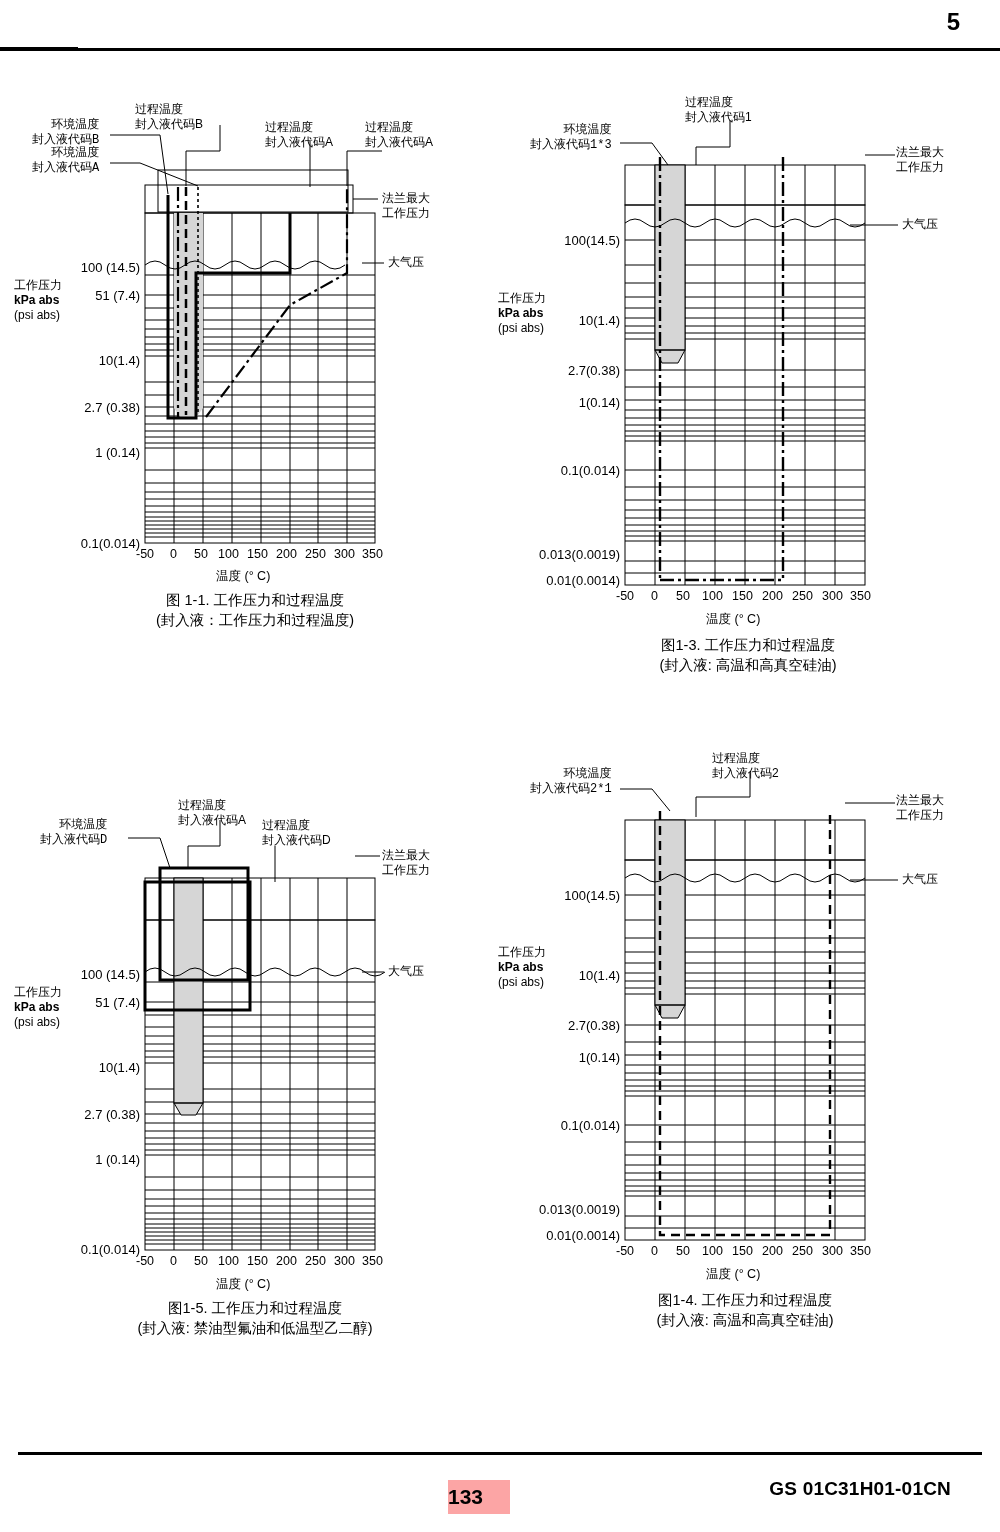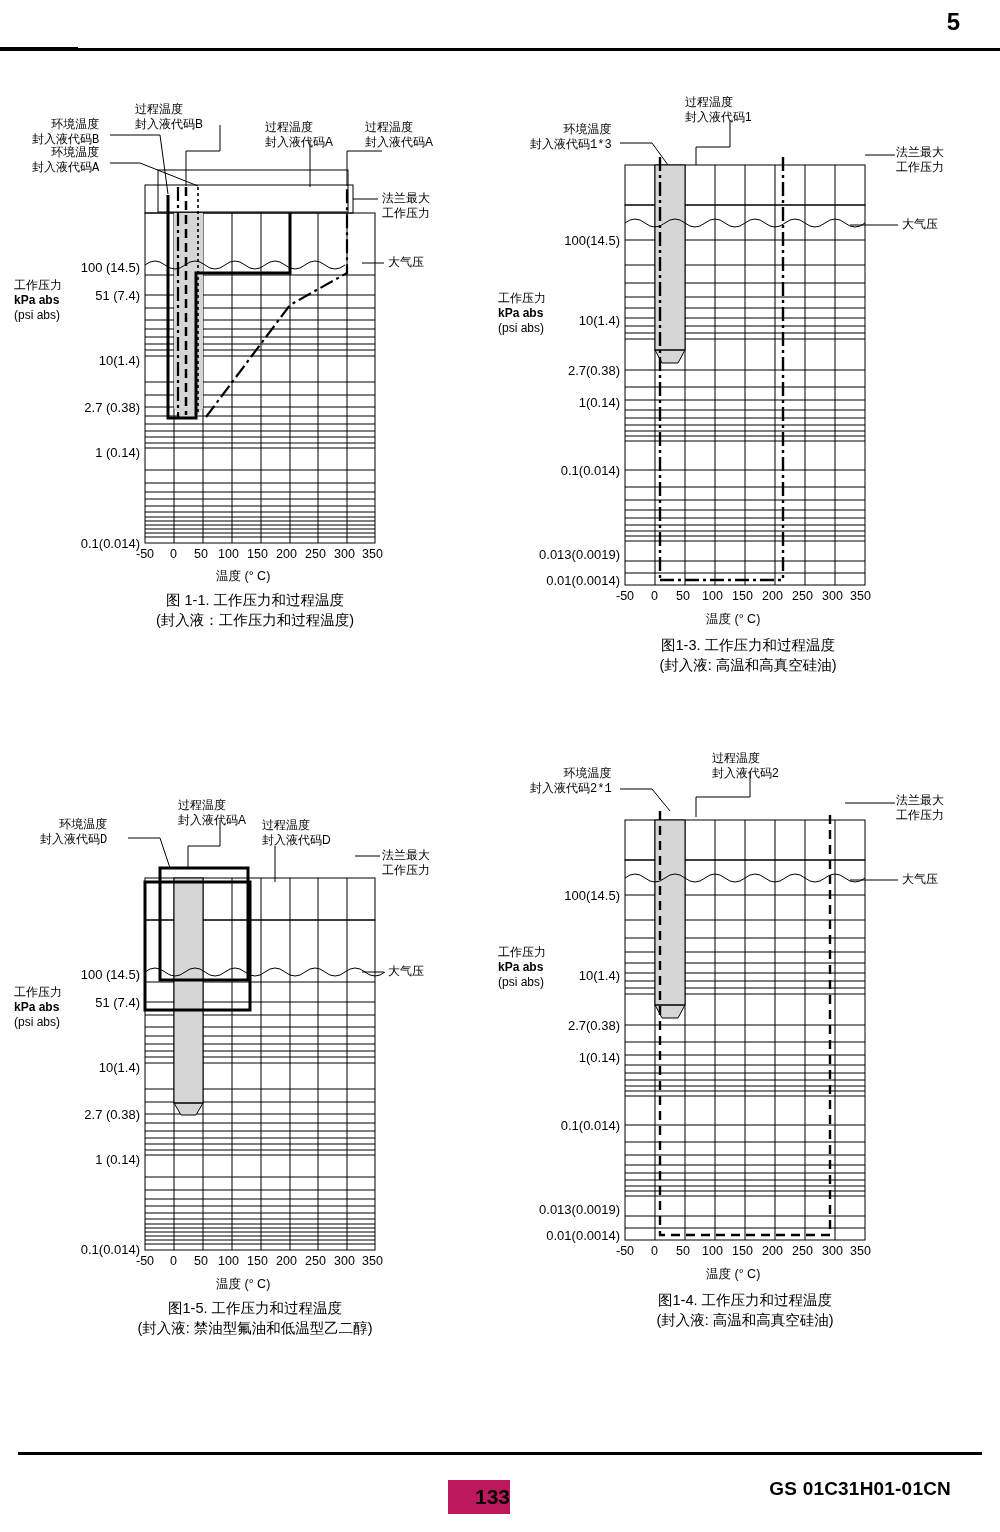--- a/index.html
+++ b/index.html
@@ -14,22 +14,22 @@
   .page{position:absolute;left:0;top:0;width:1000px;height:1532px;}
 
   
   .hdr-rule{position:absolute;left:0;top:48px;width:1000px;height:3px;background:#000;}
   .hdr-rule.short{left:0;width:78px;height:4px;top:47px;}
   .page-no{position:absolute;right:40px;top:8px;font-size:24px;font-weight:bold;}
 
   
   .ftr-rule{position:absolute;left:18px;top:1452px;width:964px;height:3px;background:#000;}
   .ftr-code{position:absolute;right:49px;top:1478px;font-size:19px;font-weight:bold;letter-spacing:.2px;}
-  .ftr-num{position:absolute;left:448px;top:1480px;width:62px;height:34px;background:#be185d;
-           font-size:21px;font-weight:bold;text-align:right;line-height:34px;}
+  .ftr-num{position:absolute;left:448px;top:1480px;width:62px;height:34px;background:#fca5a5;
+           font-size:21px;font-weight:bold;text-align:left;line-height:34px;}
 
   
   .fig{position:absolute;}
   .fig svg{display:block;}
   .cap{position:absolute;text-align:center;font-size:14.5px;line-height:20px;width:420px;}
   .cap b{font-weight:normal;}
 
   .lbl{position:absolute;font-size:12px;line-height:15px;white-space:nowrap;}
   .lbl.r{text-align:right;font-family:Liberation Mono, monospace;}
   .yl{position:absolute;font-size:13px;text-align:right;white-space:nowrap;}

